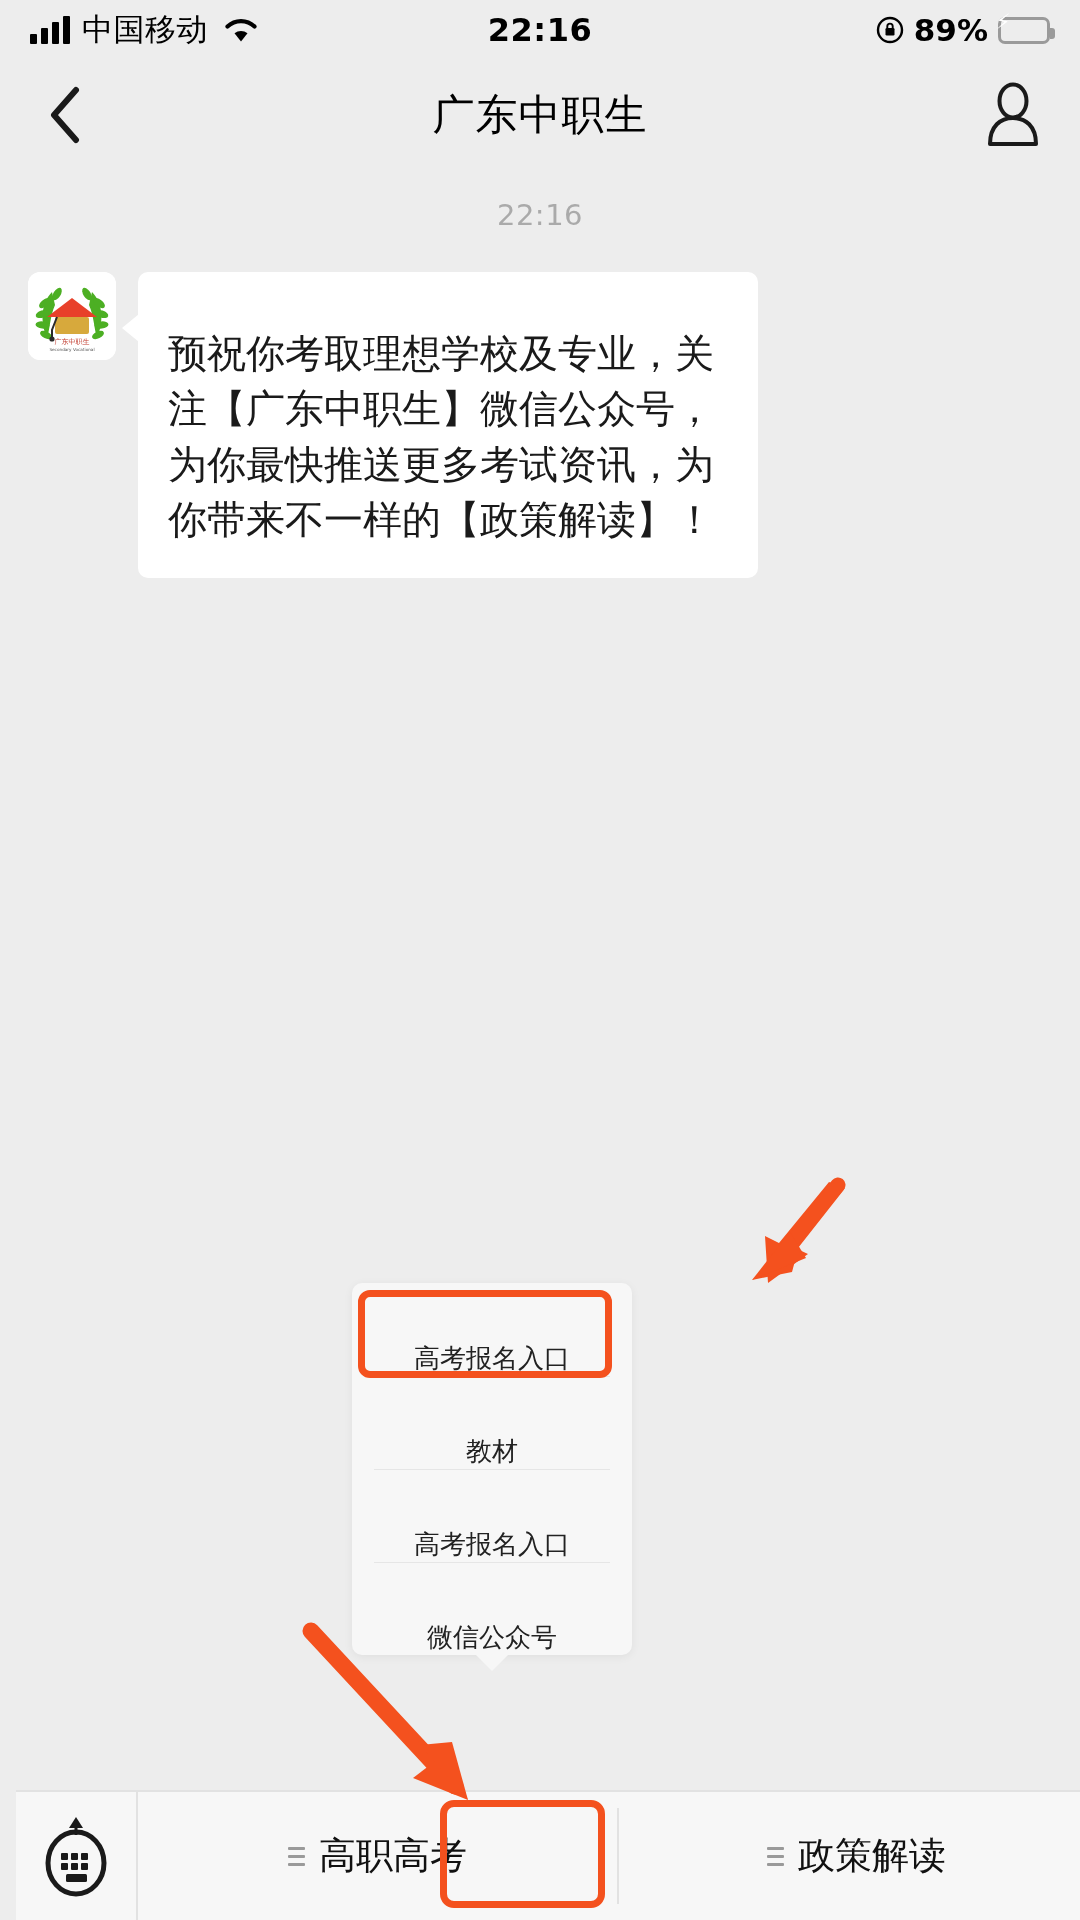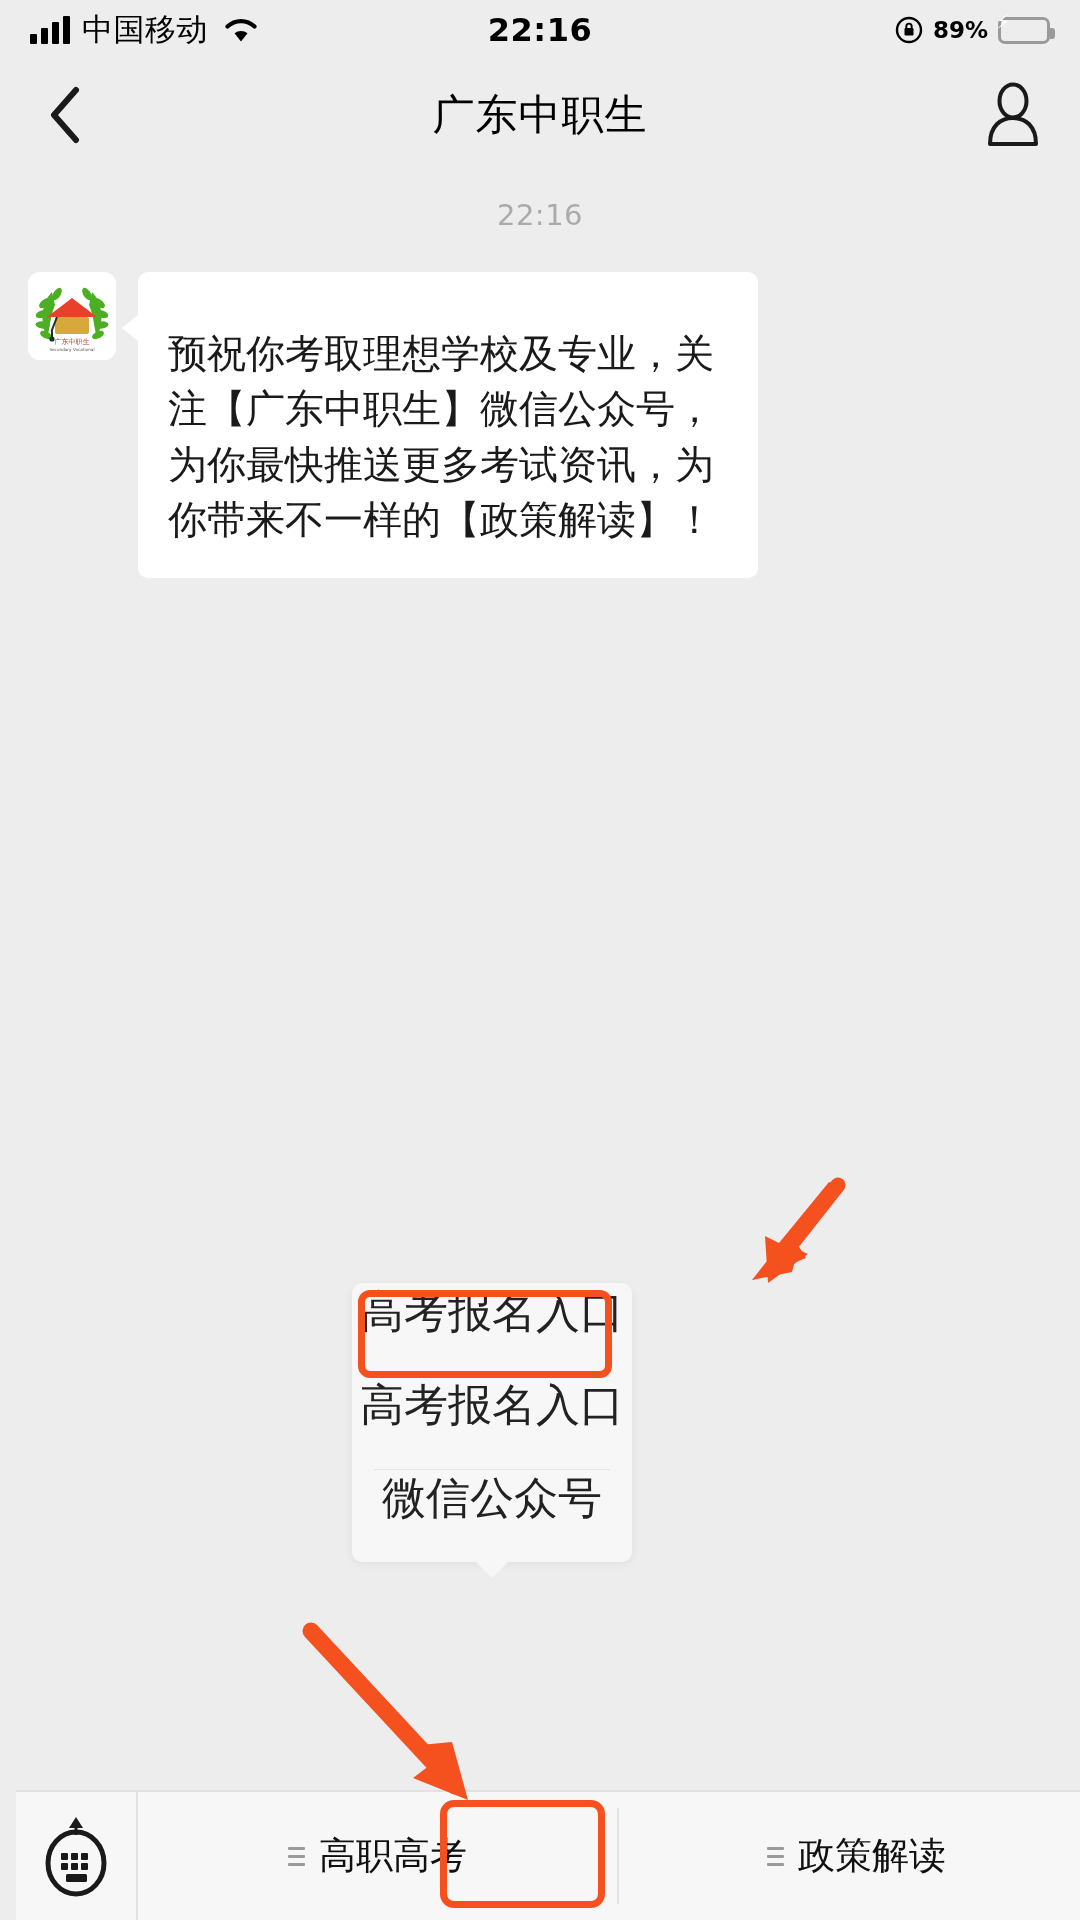--- a/index.html
+++ b/index.html
@@ -29,21 +29,21 @@
   .wifi svg { display:block; }
   .sb-center {
     position:absolute; left:0; right:0; text-align:center;
     font-size:32px; font-weight:700; color:#000; letter-spacing:.5px;
   }
   .sb-right {
     margin-left:auto; display:flex; align-items:center; gap:10px;
     position:relative; z-index:2;
   }
   .lockrot { width:28px; height:28px; }
-  .batt-pct { font-size:23px; font-weight:600; color:#000; }
+  .batt-pct { font-size:31px; font-weight:600; color:#000; }
   .battery {
     position:relative; width:52px; height:27px;
     border:3px solid #9a9a9a; border-radius:7px; padding:2px;
   }
   .battery::after {
     content:""; position:absolute; right:-8px; top:8px;
     width:5px; height:11px; background:#9a9a9a; border-radius:0 3px 3px 0;
   }
   .battery .fill {
     width:100%; height:100%; background:#4cd964; border-radius:3px;
@@ -106,22 +106,22 @@
     box-shadow:0 2px 10px rgba(0,0,0,0.06);
     z-index:5;
   }
   .menu-popup::after {
     content:""; position:absolute; bottom:-16px; left:50%;
     transform:translateX(-50%);
     border-left:17px solid transparent; border-right:17px solid transparent;
     border-top:17px solid #f7f7f7;
   }
   .menu-item {
-    height:93px; display:flex; align-items:flex-start; justify-content:center;
-    font-size:44px; color:#222; position:relative;
+    height:93px; display:flex; align-items:flex-end; justify-content:center;
+    font-size:26px; color:#222; position:relative;
   }
   .menu-item + .menu-item::before {
     content:""; position:absolute; top:0; left:22px; right:22px;
     height:1px; background:#e6e6e6;
   }
   .menu-item.highlight::before { display:none; }
   .hl-box {
     position:absolute; left:358px; top:1290px; width:254px; height:88px;
     border:7px solid #f4511e; border-radius:12px; z-index:7; pointer-events:none;
   }
@@ -244,20 +244,23 @@
         <div class="bubble">
           <p>预祝你考取理想学校及专业，关注【广东中职生】微信公众号，为你最快推送更多考试资讯，为你带来不一样的【政策解读】！</p>
         </div>
       </div>
     </div>
   </div>
 
   <div class="menu-popup">
     <div class="menu-item highlight">
       <span>高考报名入口</span>
+    </div>
+    <div class="menu-item">
+      <span>教材</span>
     </div>
     <div class="menu-item">
       <span>高考报名入口</span>
     </div>
     <div class="menu-item">
       <span>微信公众号</span>
     </div>
   </div>
   <div class="hl-box"></div>
 

